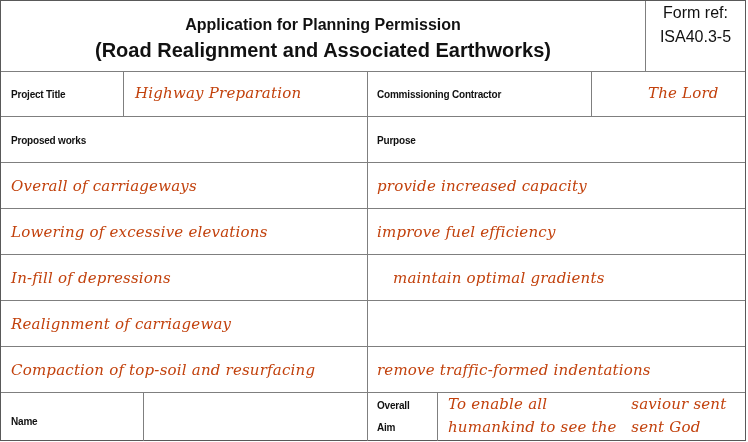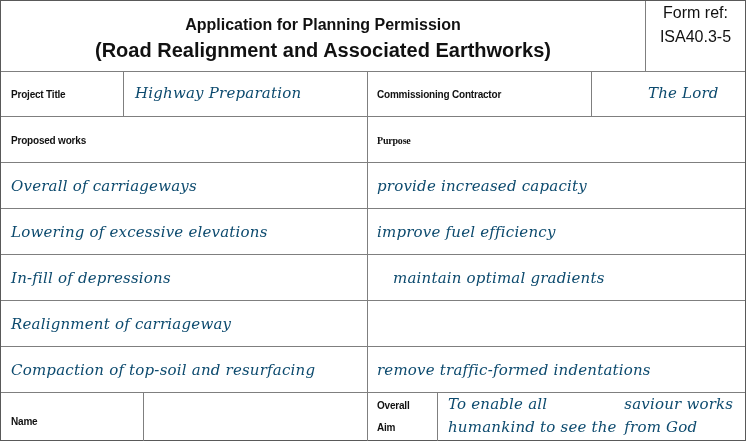--- a/index.html
+++ b/index.html
@@ -7,21 +7,21 @@
     .form {
       position: absolute; left: 0; top: 0; width: 746px; height: 441px;
       box-sizing: border-box;
       border: 1.5px solid #595959;
       color: #111;
     }
     .cell { position: absolute; box-sizing: border-box; display: flex; align-items: center; }
     .hline { position: absolute; left: 0; height: 0; border-top: 1.5px solid #7f7f7f; }
     .vline { position: absolute; width: 0; border-left: 1.5px solid #7f7f7f; }
     .label { font-family: "Liberation Sans", sans-serif; font-weight: bold; font-size: 10px; letter-spacing: -0.2px; }
-    .hand { font-family: "DejaVu Serif", serif; font-style: italic; font-size: 15px; color: #0c4a6e; letter-spacing: 0.2px; }
+    .hand { font-family: "DejaVu Serif", serif; font-style: italic; font-size: 15px; color: #c2410c; letter-spacing: 0.2px; }
     .title-block { flex-direction: column; justify-content: center; text-align: center; }
     .title-main { font-family: Liberation Sans, sans-serif; font-weight: bold; font-size: 16px; line-height: 27px; }
     .title-sub { font-family: Liberation Sans, sans-serif; font-weight: bold; font-size: 20px; line-height: 24px; }
     .formref { flex-direction: column; text-align: center; font-family: "Liberation Sans", sans-serif; font-size: 16px; line-height: 24px; }
   </style>
 </head>
 <body>
 
 <div class="form">
 
@@ -39,21 +39,21 @@
   <div class="cell label" style="left:10px;top:71px;width:112px;height:45px;">Project Title</div>
   <div class="vline" style="left:122px;top:70px;height:45px;"></div>
   <div class="cell hand" style="left:134px;top:71px;width:232px;height:42px;">Highway Preparation</div>
   <div class="vline" style="left:366px;top:70px;height:370px;"></div>
   <div class="cell label" style="left:376px;top:71px;width:212px;height:45px;">Commissioning Contractor</div>
   <div class="vline" style="left:590px;top:70px;height:45px;"></div>
   <div class="cell hand" style="left:600px;top:71px;width:144px;height:42px;margin-left:47px;">The Lord</div>
   <div class="hline" style="top:115px;width:744px;"></div>
 
   <div class="cell label" style="left:10px;top:116px;width:350px;height:46px;">Proposed works</div>
-  <div class="cell label" style="left:376px;top:116px;width:360px;height:46px;font-family:Liberation Serif, serif;">Purpose</div>
+  <div class="cell label" style="left:376px;top:116px;width:360px;height:46px;">Purpose</div>
   <div class="hline" style="top:161px;width:744px;"></div>
 
   <div class="cell hand" style="left:10px;top:162px;width:350px;height:46px;">Overall of carriageways</div>
   <div class="cell hand" style="left:376px;top:162px;width:362px;height:46px;text-align:right;">provide increased capacity</div>
   <div class="hline" style="top:207px;width:744px;"></div>
 
   <div class="cell hand" style="left:10px;top:208px;width:350px;height:46px;">Lowering of excessive elevations</div>
   <div class="cell hand" style="left:376px;top:208px;width:362px;height:46px;">improve fuel efficiency</div>
   <div class="hline" style="top:253px;width:744px;"></div>
 
@@ -70,15 +70,15 @@
 
   <div class="cell label" style="left:10px;top:400px;width:130px;height:40px;">Name</div>
   <div class="vline" style="left:142px;top:391px;height:49px;"></div>
   <div class="cell label" style="left:376px;top:392px;width:60px;height:48px;flex-direction:column;align-items:flex-start;justify-content:center;line-height:22px;">
     <div>Overall</div>
     <div>Aim</div>
   </div>
   <div class="vline" style="left:436px;top:391px;height:49px;"></div>
   <div class="cell hand" style="left:447px;top:392px;width:297px;height:46px;align-items:flex-start;justify-content:center;line-height:23px;">
     <div>To enable all humankind to see the</div>
-    <div>saviour works from God</div>
+    <div>saviour sent sent God</div>
   </div>
 </div>
 
 </body></html>

